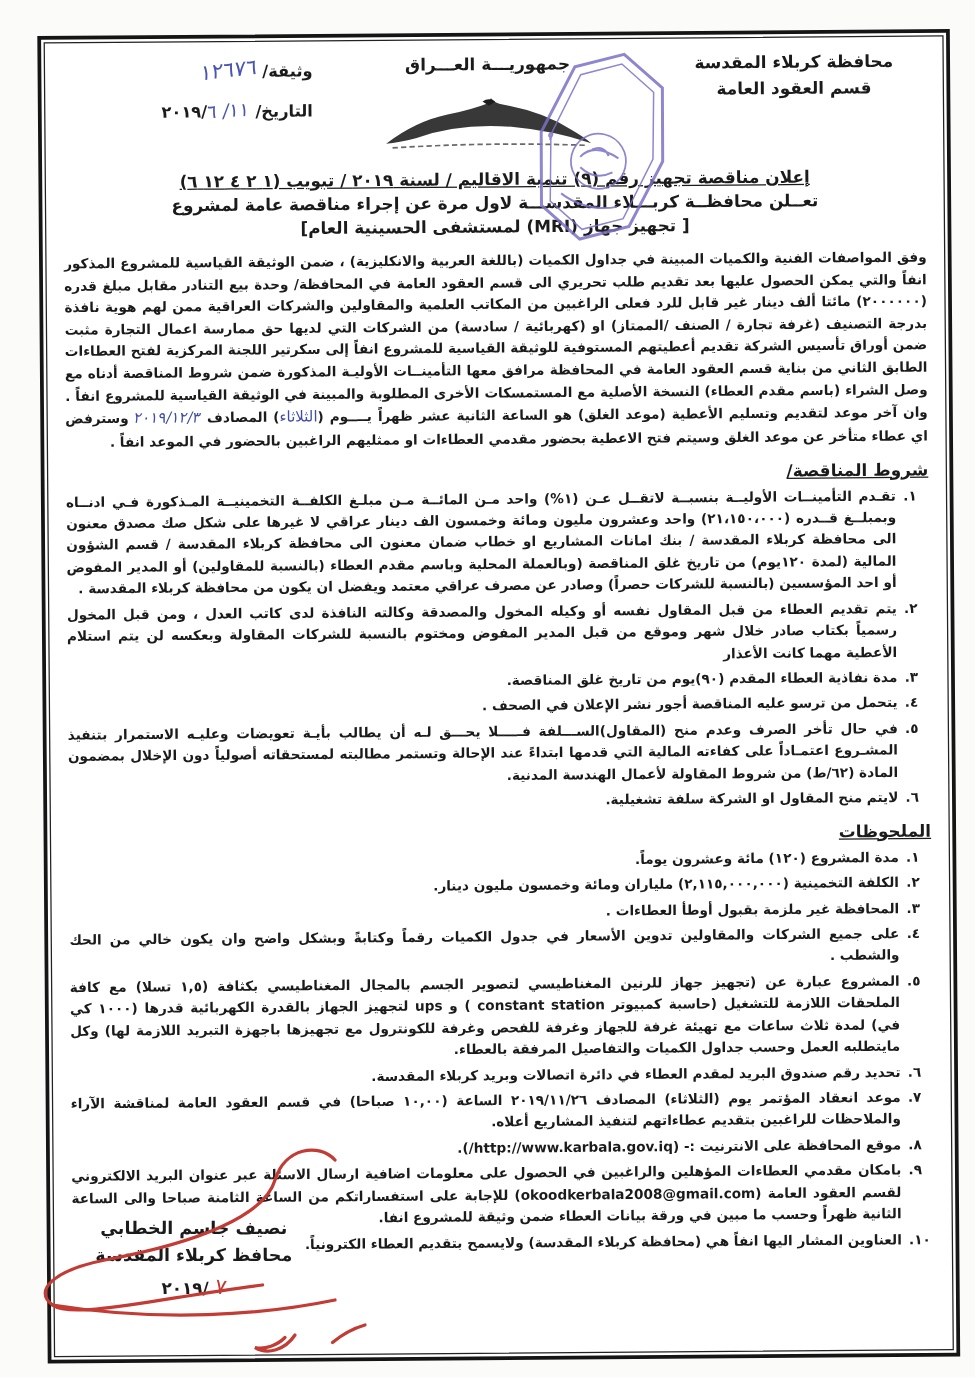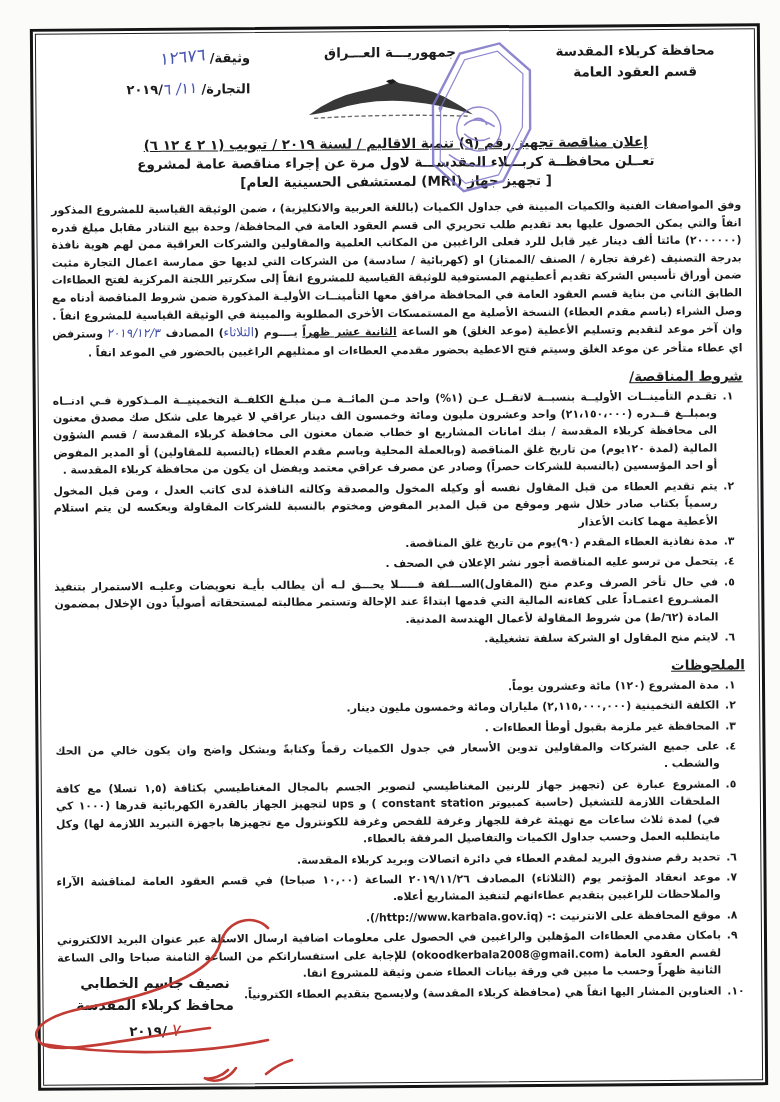--- a/index.html
+++ b/index.html
@@ -33,21 +33,21 @@
   .eagle{margin-top:10px;}
   
   .stamp{position:absolute;left:382px;top:2px;width:126px;height:168px;opacity:.85;pointer-events:none;}
   
   .titleblock{text-align:center;margin-top:4px;font-weight:bold;}
   .title1{font-size:13.5px;text-decoration:underline;}
   .title2{font-size:13.5px;margin-top:3px;}
   .title3{font-size:13.5px;margin-top:3px;}
   
   .intro{font-size:10.9px;font-weight:bold;line-height:1.62;text-align:justify;margin-top:10px;}
-  .u{text-decoration:underline;}
+  .u{}
   .hw-inline{color:#3f4da8;font-weight:normal;font-size:12px;transform:skewX(-10deg);}
   .sec-head{font-size:13.5px;font-weight:bold;text-decoration:underline;margin:10px 0 4px 0;}
   ol.doc-list{margin:0;padding:0 24px 0 0;list-style-type:arabic-indic;font-size:10.9px;font-weight:bold;line-height:1.6;}
   ol.doc-list li{margin-bottom:3px;text-align:justify;padding-right:2px;}
   
   .sig{position:absolute;right:510px;top:972px;width:230px;text-align:center;font-weight:bold;font-size:14px;line-height:1.6;}
   .sig .sig-date{font-size:13.5px;}
   .sig-red{position:absolute;left:-40px;top:-62px;pointer-events:none;}
   .hw-red{color:#c23b34;font-weight:normal;font-size:17px;display:inline-block;transform:rotate(8deg);}
 </style>
@@ -69,21 +69,21 @@
           <path d="M10 52 Q100 47 194 51" stroke="#2a2a2a" stroke-width="1.6" fill="none" stroke-dasharray="5 3" opacity="0.7"></path>
           <path d="M95 9 q6 -4 12 0 l-6 4 z" fill="#1d1d1d"></path>
         </svg>
       </div>
       <div class="hdr-col hdr-left">
         <div class="row">
           <span>وثيقة/</span>
           <span class="hw hw-num ltr">١٢٦٧٦</span>
         </div>
         <div class="row">
-          <span>التجارة/</span>
+          <span>التاريخ/</span>
           <span class="ltr"><span>٢٠١٩/</span><span class="hw hw-dm">١١/ ٦</span></span>
         </div>
       </div>
     </div>
 
     <svg class="stamp" viewBox="0 0 126 168">
       <g transform="rotate(14 63 84)" stroke="#7b72c6" fill="none" stroke-width="2.4">
         <polygon points="63,8 99,27 113,84 99,141 63,160 27,141 13,84 27,27"></polygon>
         <polygon points="63,16 93,32 105,84 93,136 63,152 33,136 21,84 33,32" stroke-width="1.2"></polygon>
         <circle cx="63" cy="96" r="22" stroke-width="1.4"></circle>

